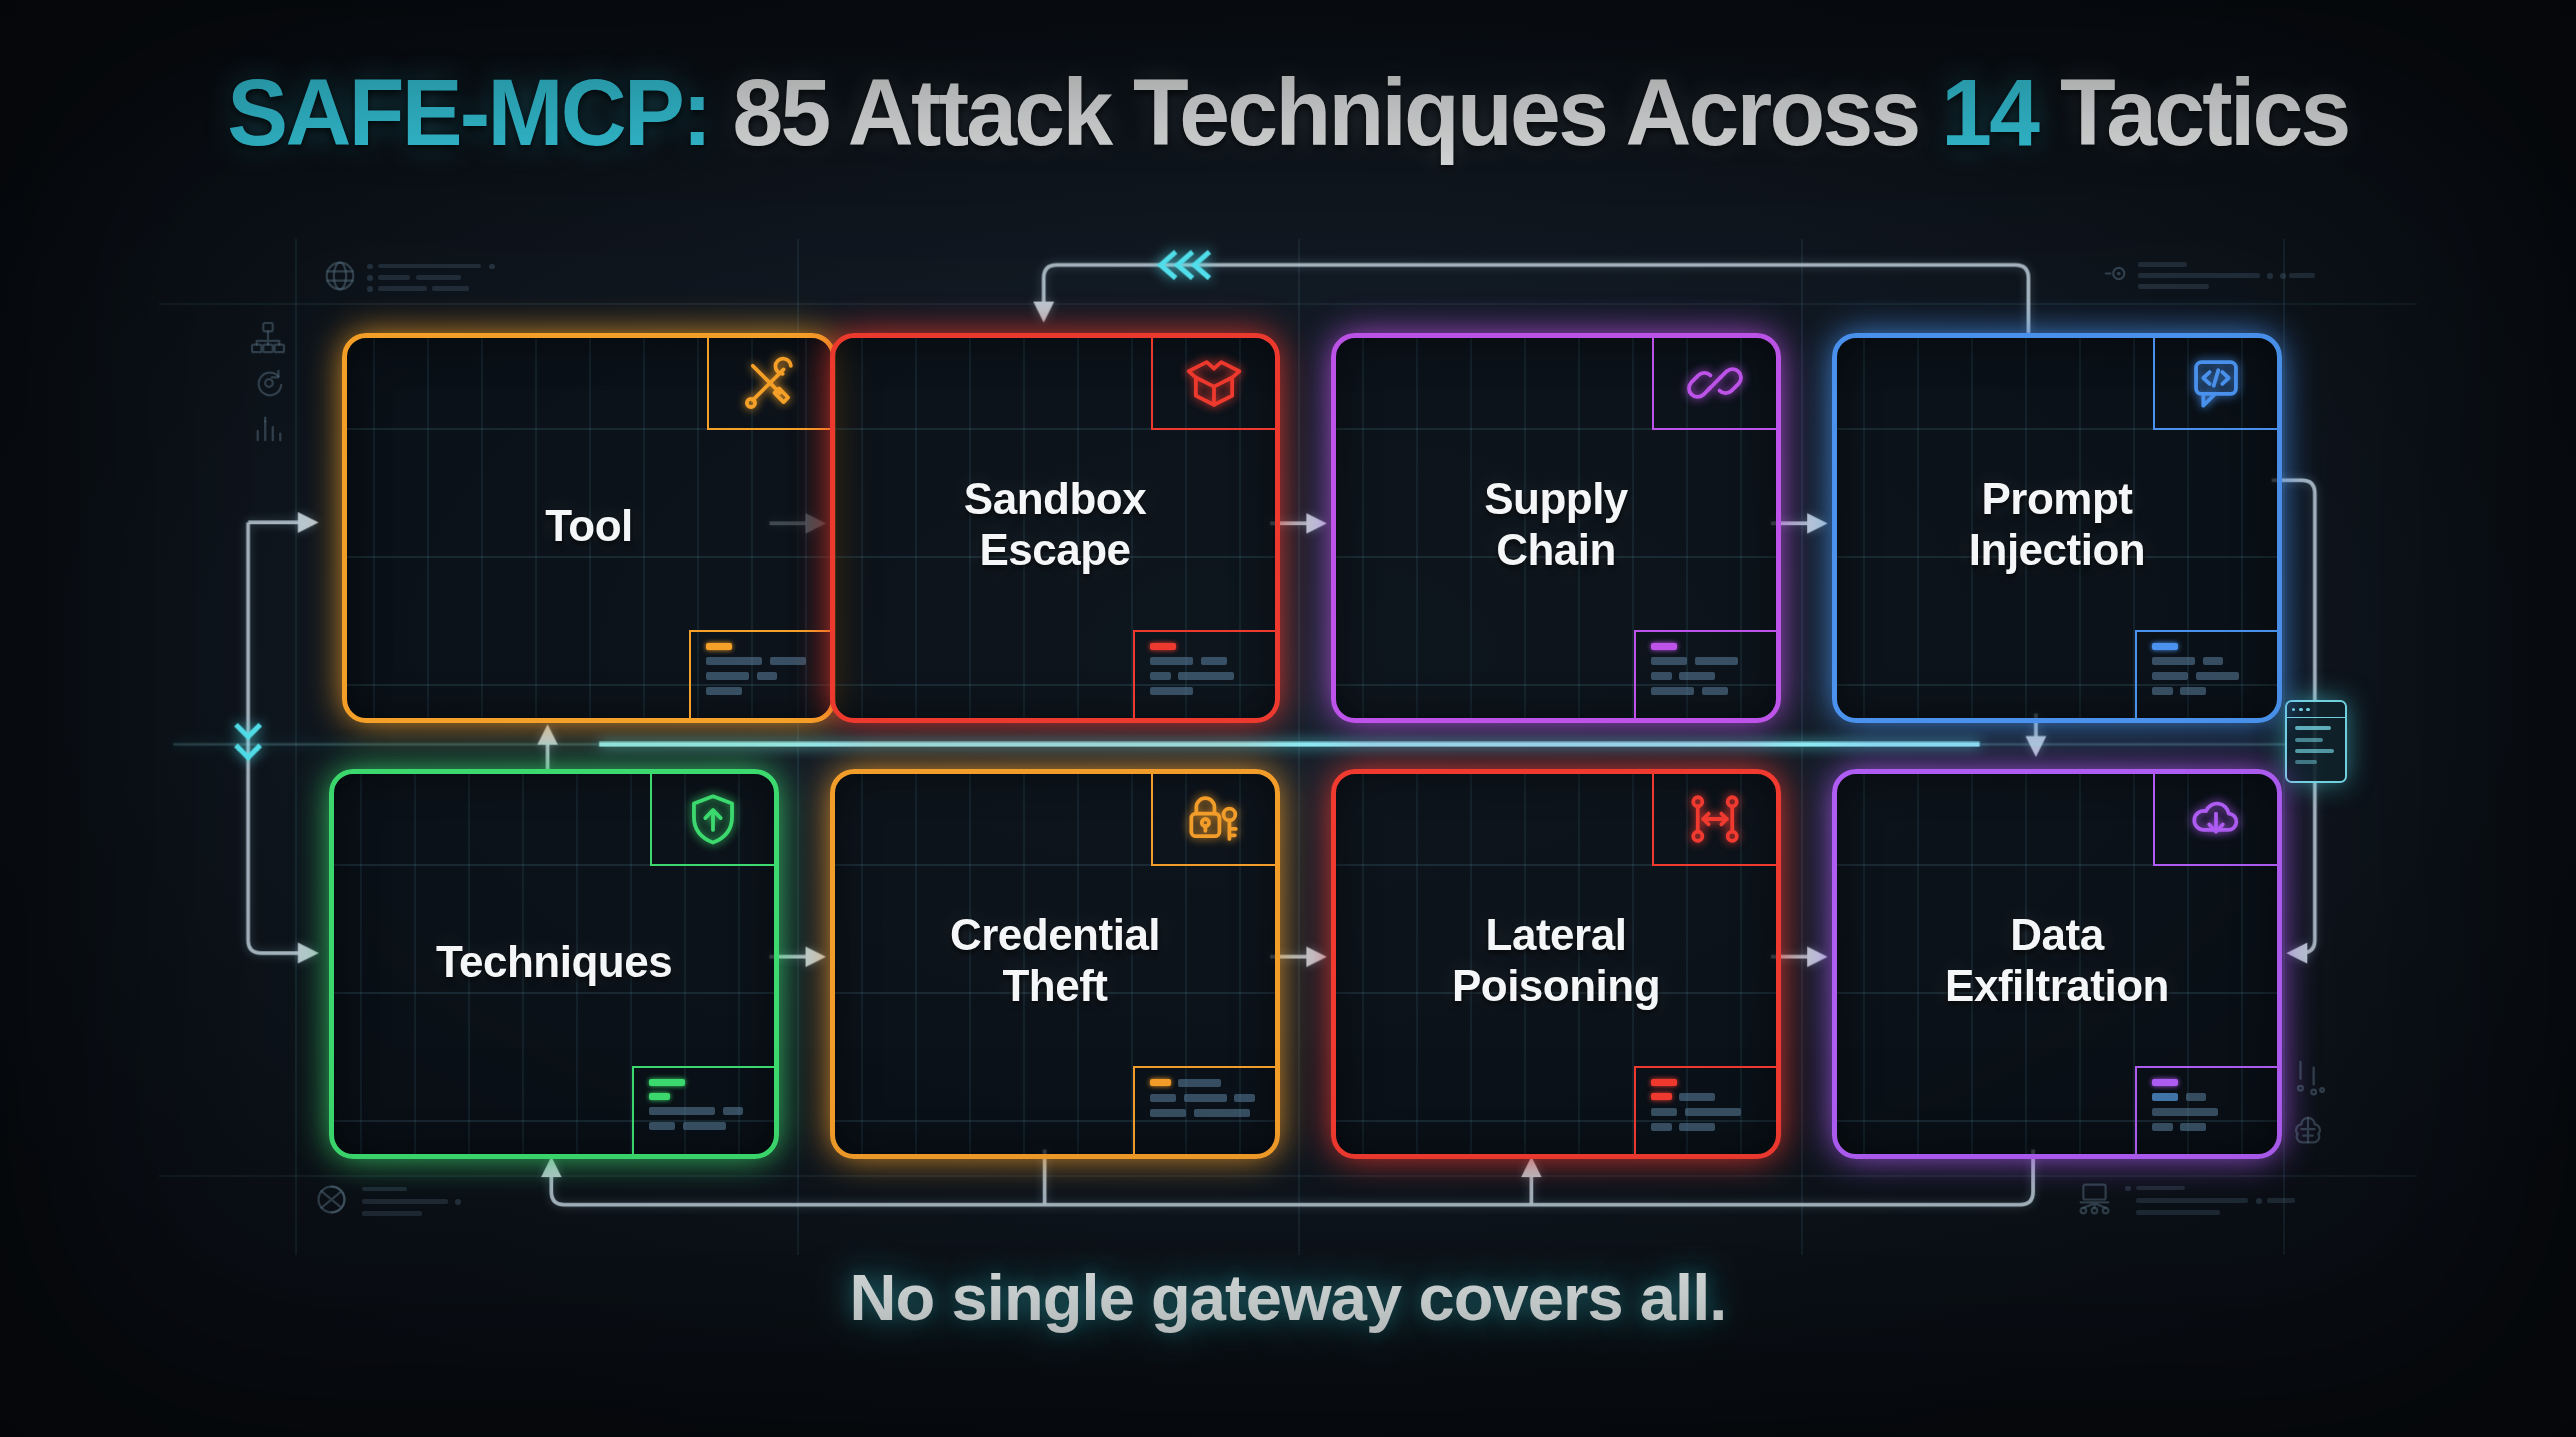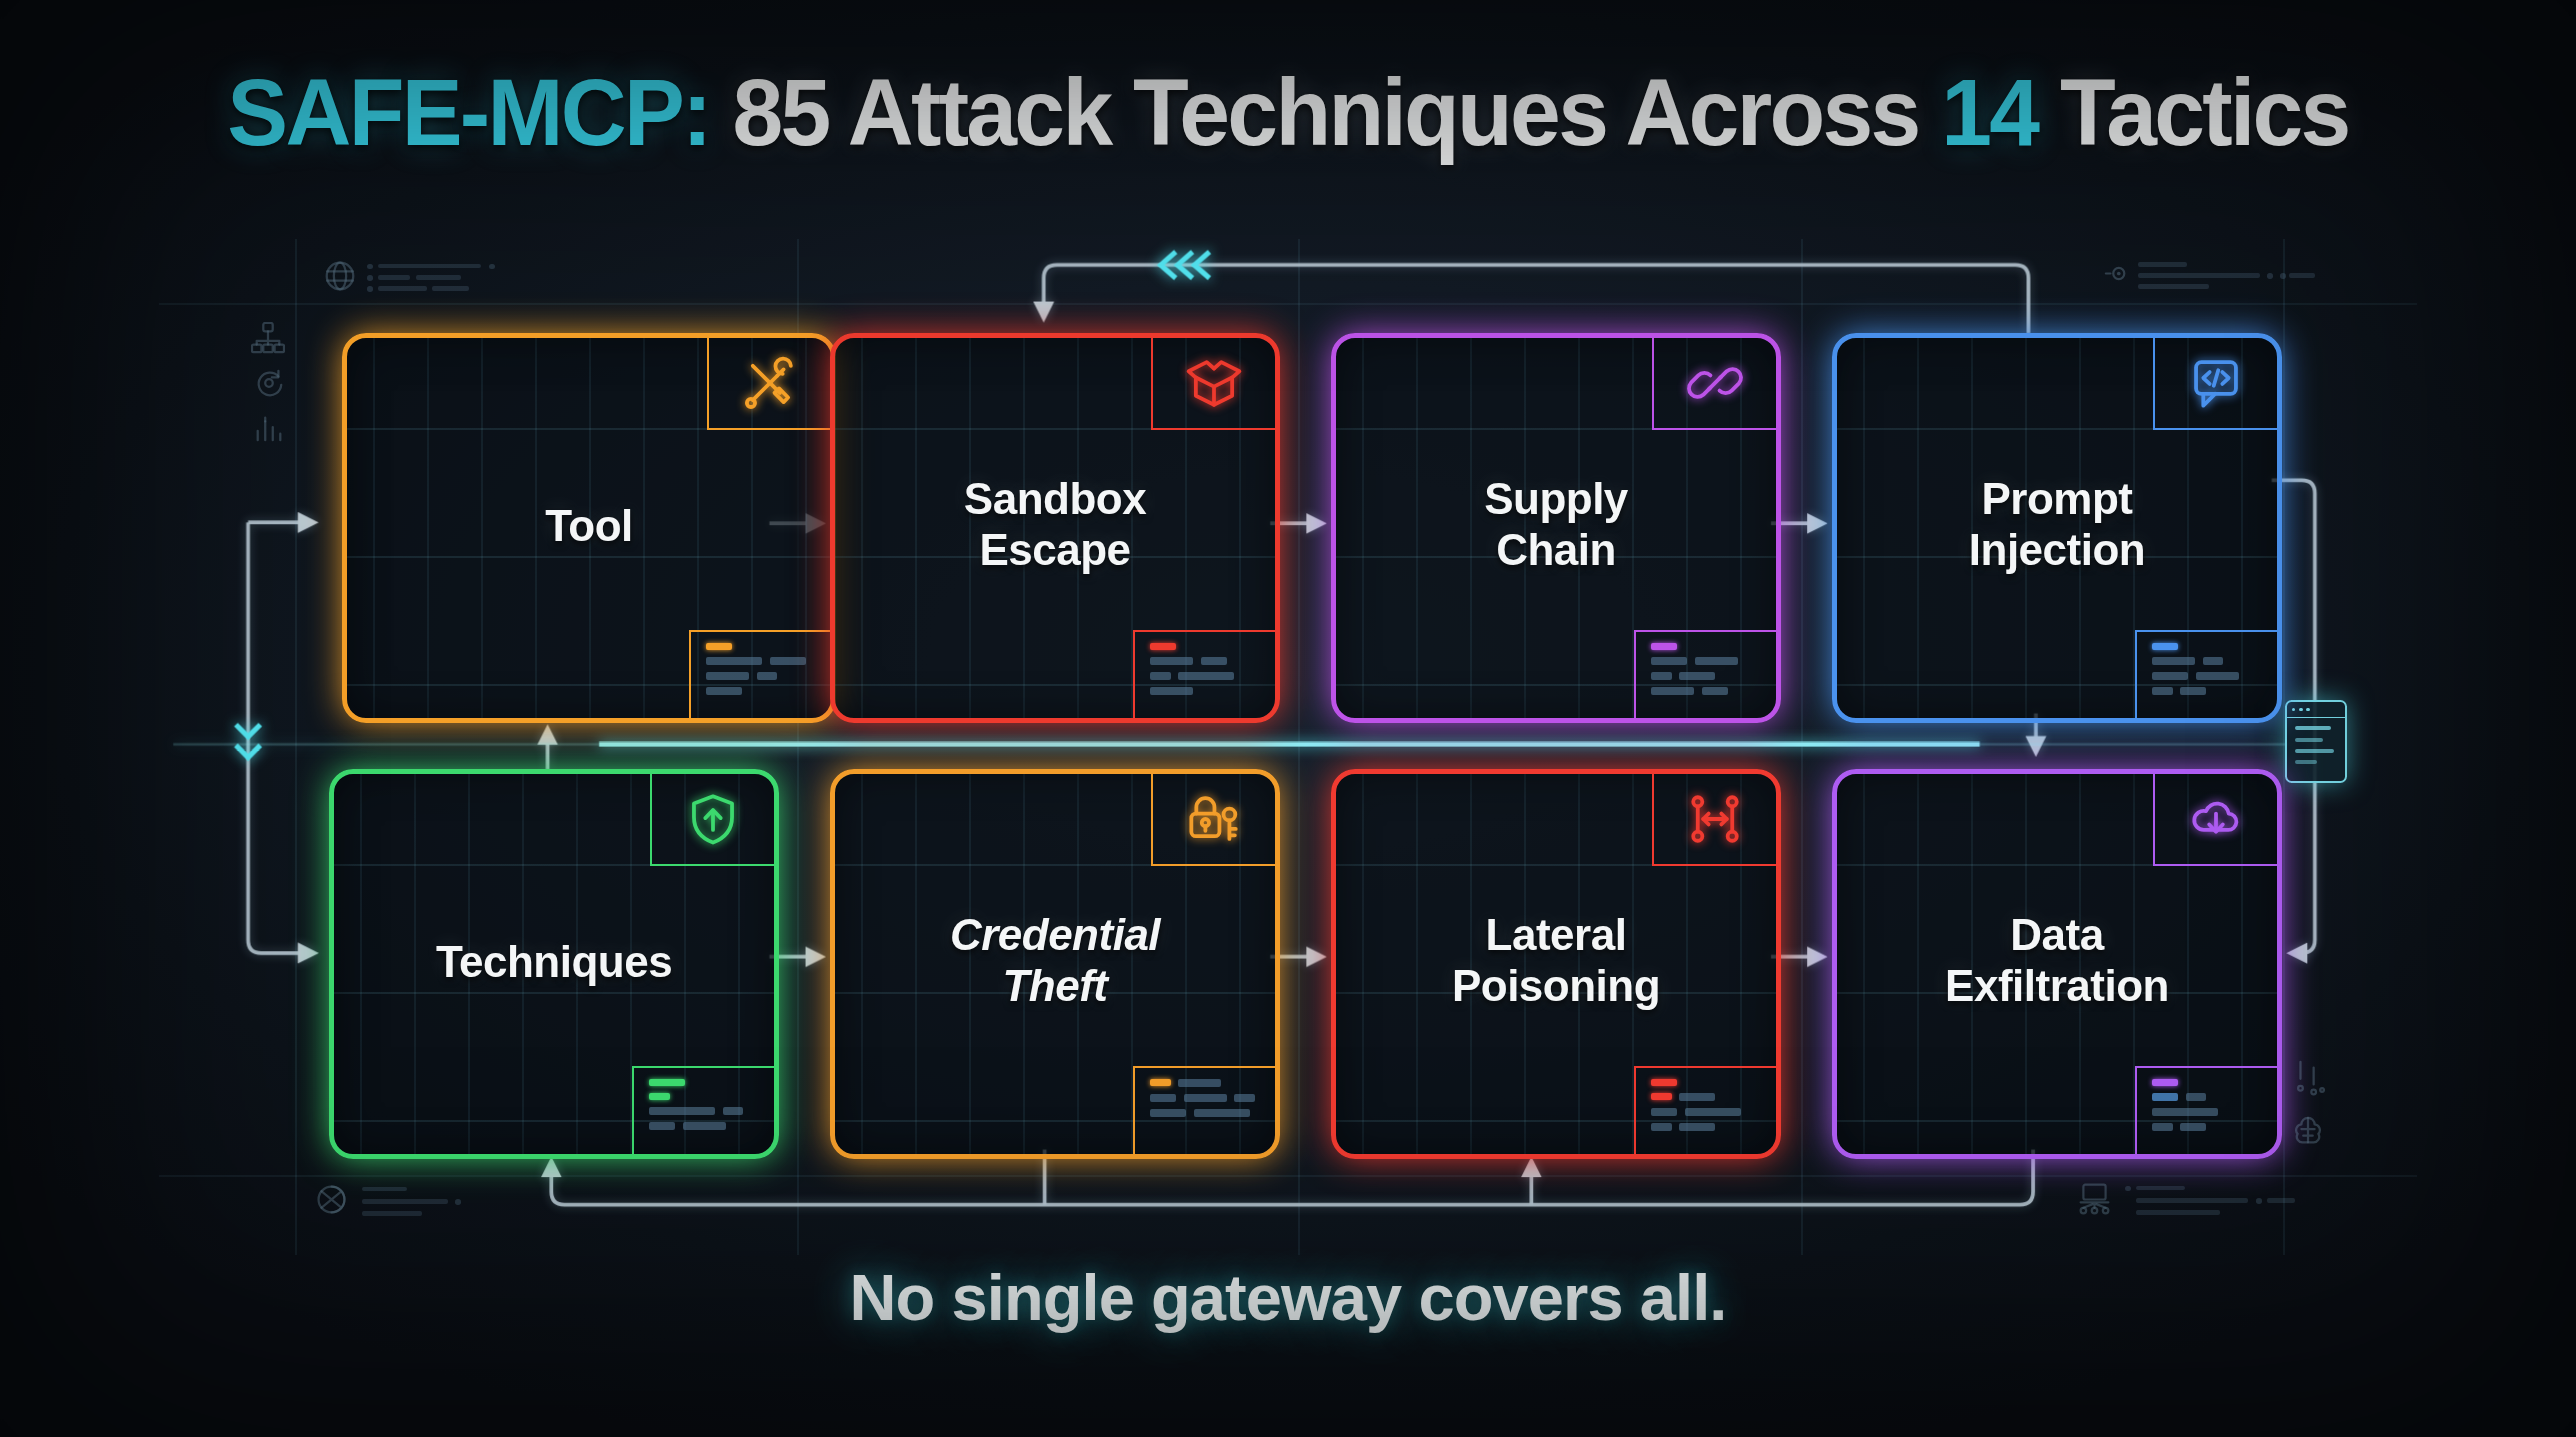--- a/index.html
+++ b/index.html
@@ -273,21 +273,21 @@
           <span class="bar w70"></span>
           <span class="bar w22"></span>
         </div>
       <div class="row">
           <span class="bar w28"></span>
           <span class="bar w46"></span>
         </div>
     </div>
   </div>
 
-  <div class="card" style="left: 830px; top: 769px; font-style: italic; --ac: #F29D2A;">
+  <div class="card" style="left: 830px; top: 769px; --ac: #F29D2A;">
     <div class="chip">
       <svg class="glyph" viewBox="0 0 64 64">
         <rect x="7" y="26" width="31" height="25" rx="5"></rect>
         <path d="M12.5 26 V19 a10 10 0 0 1 20 0 V26"></path>
         <circle cx="22.5" cy="36" r="4"></circle>
           <path d="M22.5 40 V45"></path>
         <circle cx="49" cy="27" r="6.5"></circle>
         <path d="M49 33.5 V54 M49 43 h7 M49 50 h6"></path>
       </svg>
     </div>

